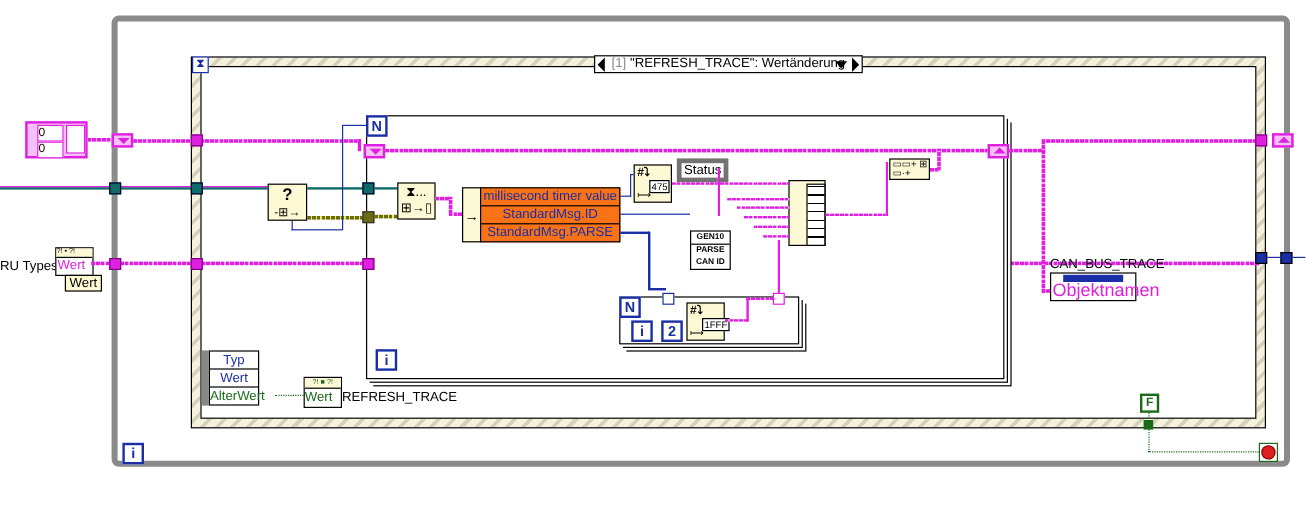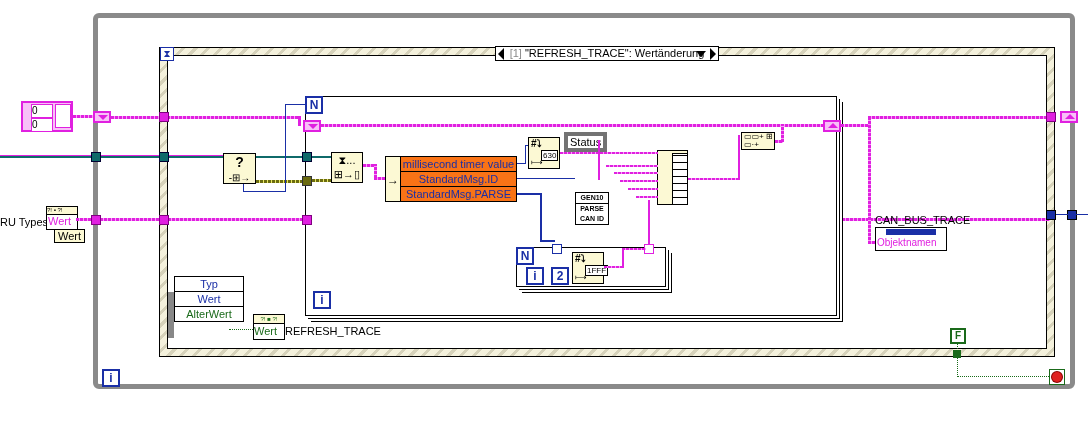--- a/index.html
+++ b/index.html
@@ -123,21 +123,21 @@
 <div class="abs wire-blue" style="left:517px;top:163px;width:9px;height:1px;"></div>
 <div class="abs wire-blue" style="left:525px;top:145px;width:1px;height:19px;"></div>
 <div class="abs wire-blue" style="left:525px;top:145px;width:3px;height:1px;"></div>
 <div class="abs wire-blue" style="left:517px;top:178px;width:58px;height:1px;"></div>
 <div class="abs wire-blue" style="left:517px;top:193px;width:24px;height:2px;"></div>
 <div class="abs wire-blue" style="left:540px;top:193px;width:2px;height:48px;"></div>
 <div class="abs wire-blue" style="left:540px;top:240px;width:15px;height:2px;"></div>
 
 <div class="abs node" style="left:528px;top:137px;width:32px;height:32px;">
   <div style="font-size:10px;font-weight:bold;padding-left:2px;">#⤵</div>
-  <div class="abs" style="left:12px;top:12px;border:1px solid #000;background:#fff;font-size:8px;padding:0 1px;">630</div>
+  <div class="abs" style="left:12px;top:12px;border:1px solid #000;background:#fff;font-size:8px;padding:0 1px;">475</div>
   <div class="abs" style="left:2px;top:20px;font-size:8px;">⟼</div>
 </div>
 
 <div class="abs const-pink" style="left:564px;top:132px;">Status</div>
 
 <div class="abs" style="left:575px;top:192px;width:32px;height:31px;border:1px solid #000;background:#fff;font-size:7px;font-weight:bold;line-height:10px;text-align:center;">
   <div style="border-bottom:1px solid #000;">GEN10</div>
   <div>PARSE</div>
   <div>CAN ID</div>
 </div>
@@ -176,31 +176,31 @@
 </div>
 <div class="abs" style="left:552px;top:244px;width:8px;height:8px;border:1px solid #1a2fa6;background:#fff;"></div>
 <div class="abs" style="left:644px;top:244px;width:8px;height:8px;border:1px solid #e020e0;background:#fff;"></div>
 <div class="abs wire-pink" style="left:604px;top:266px;width:20px;height:2px;"></div>
 <div class="abs wire-pink" style="left:622px;top:248px;width:2px;height:20px;"></div>
 <div class="abs wire-pink" style="left:622px;top:248px;width:24px;height:2px;"></div>
 
 <div class="abs label" style="left:875px;top:214px;">CAN_BUS_TRACE</div>
 <div class="abs prop-node" style="left:875px;top:227px;width:70px;height:22px;">
   <div style="height:6px;background:#1a2fa6;margin:1px 10px;"></div>
-  <div style="color:#e020e0;font-size:10px;line-height:13px;padding-left:1px;">Objektnamen</div>
+  <div style="color:#e020e0;font-size:15px;line-height:13px;padding-left:1px;">Objektnamen</div>
 </div>
 
 <div class="abs tunnel-pink" style="left:1046px;top:112px;"></div>
 <div class="abs sr-up" style="left:1060px;top:111px;"></div>
 <div class="abs tunnel-blue" style="left:1046px;top:210px;"></div>
 <div class="abs tunnel-blue" style="left:1067px;top:210px;"></div>
 <div class="abs wire-blue" style="left:1056px;top:214px;width:32px;height:1px;"></div>
 
 <div class="abs" style="left:168px;top:292px;width:6px;height:46px;background:#888;"></div>
-<div class="abs event-data" style="left:174px;top:276px;width:70px;height:46px;box-sizing:border-box;">
+<div class="abs event-data" style="left:174px;top:292px;width:42px;height:46px;box-sizing:border-box;">
   <div>Typ</div>
   <div>Wert</div>
   <div style="color:#1a6a1a;border-bottom:none;text-align:center;">AlterWert</div>
 </div>
 <div class="abs" style="left:229px;top:329px;width:24px;border-top:1px dotted #1a6a1a;"></div>
 <div class="abs prop-node" style="left:253px;top:314px;width:30px;height:24px;">
   <div style="height:8px;background:#fcf9d4;border-bottom:1px solid #000;font-size:6px;line-height:8px;text-align:center;color:#1a6a1a;">?! ■ ?!</div>
   <div style="color:#1a6a1a;font-size:11px;line-height:14px;">Wert</div>
 </div>
 <div class="abs label" style="left:285px;top:325px;">REFRESH_TRACE</div>

